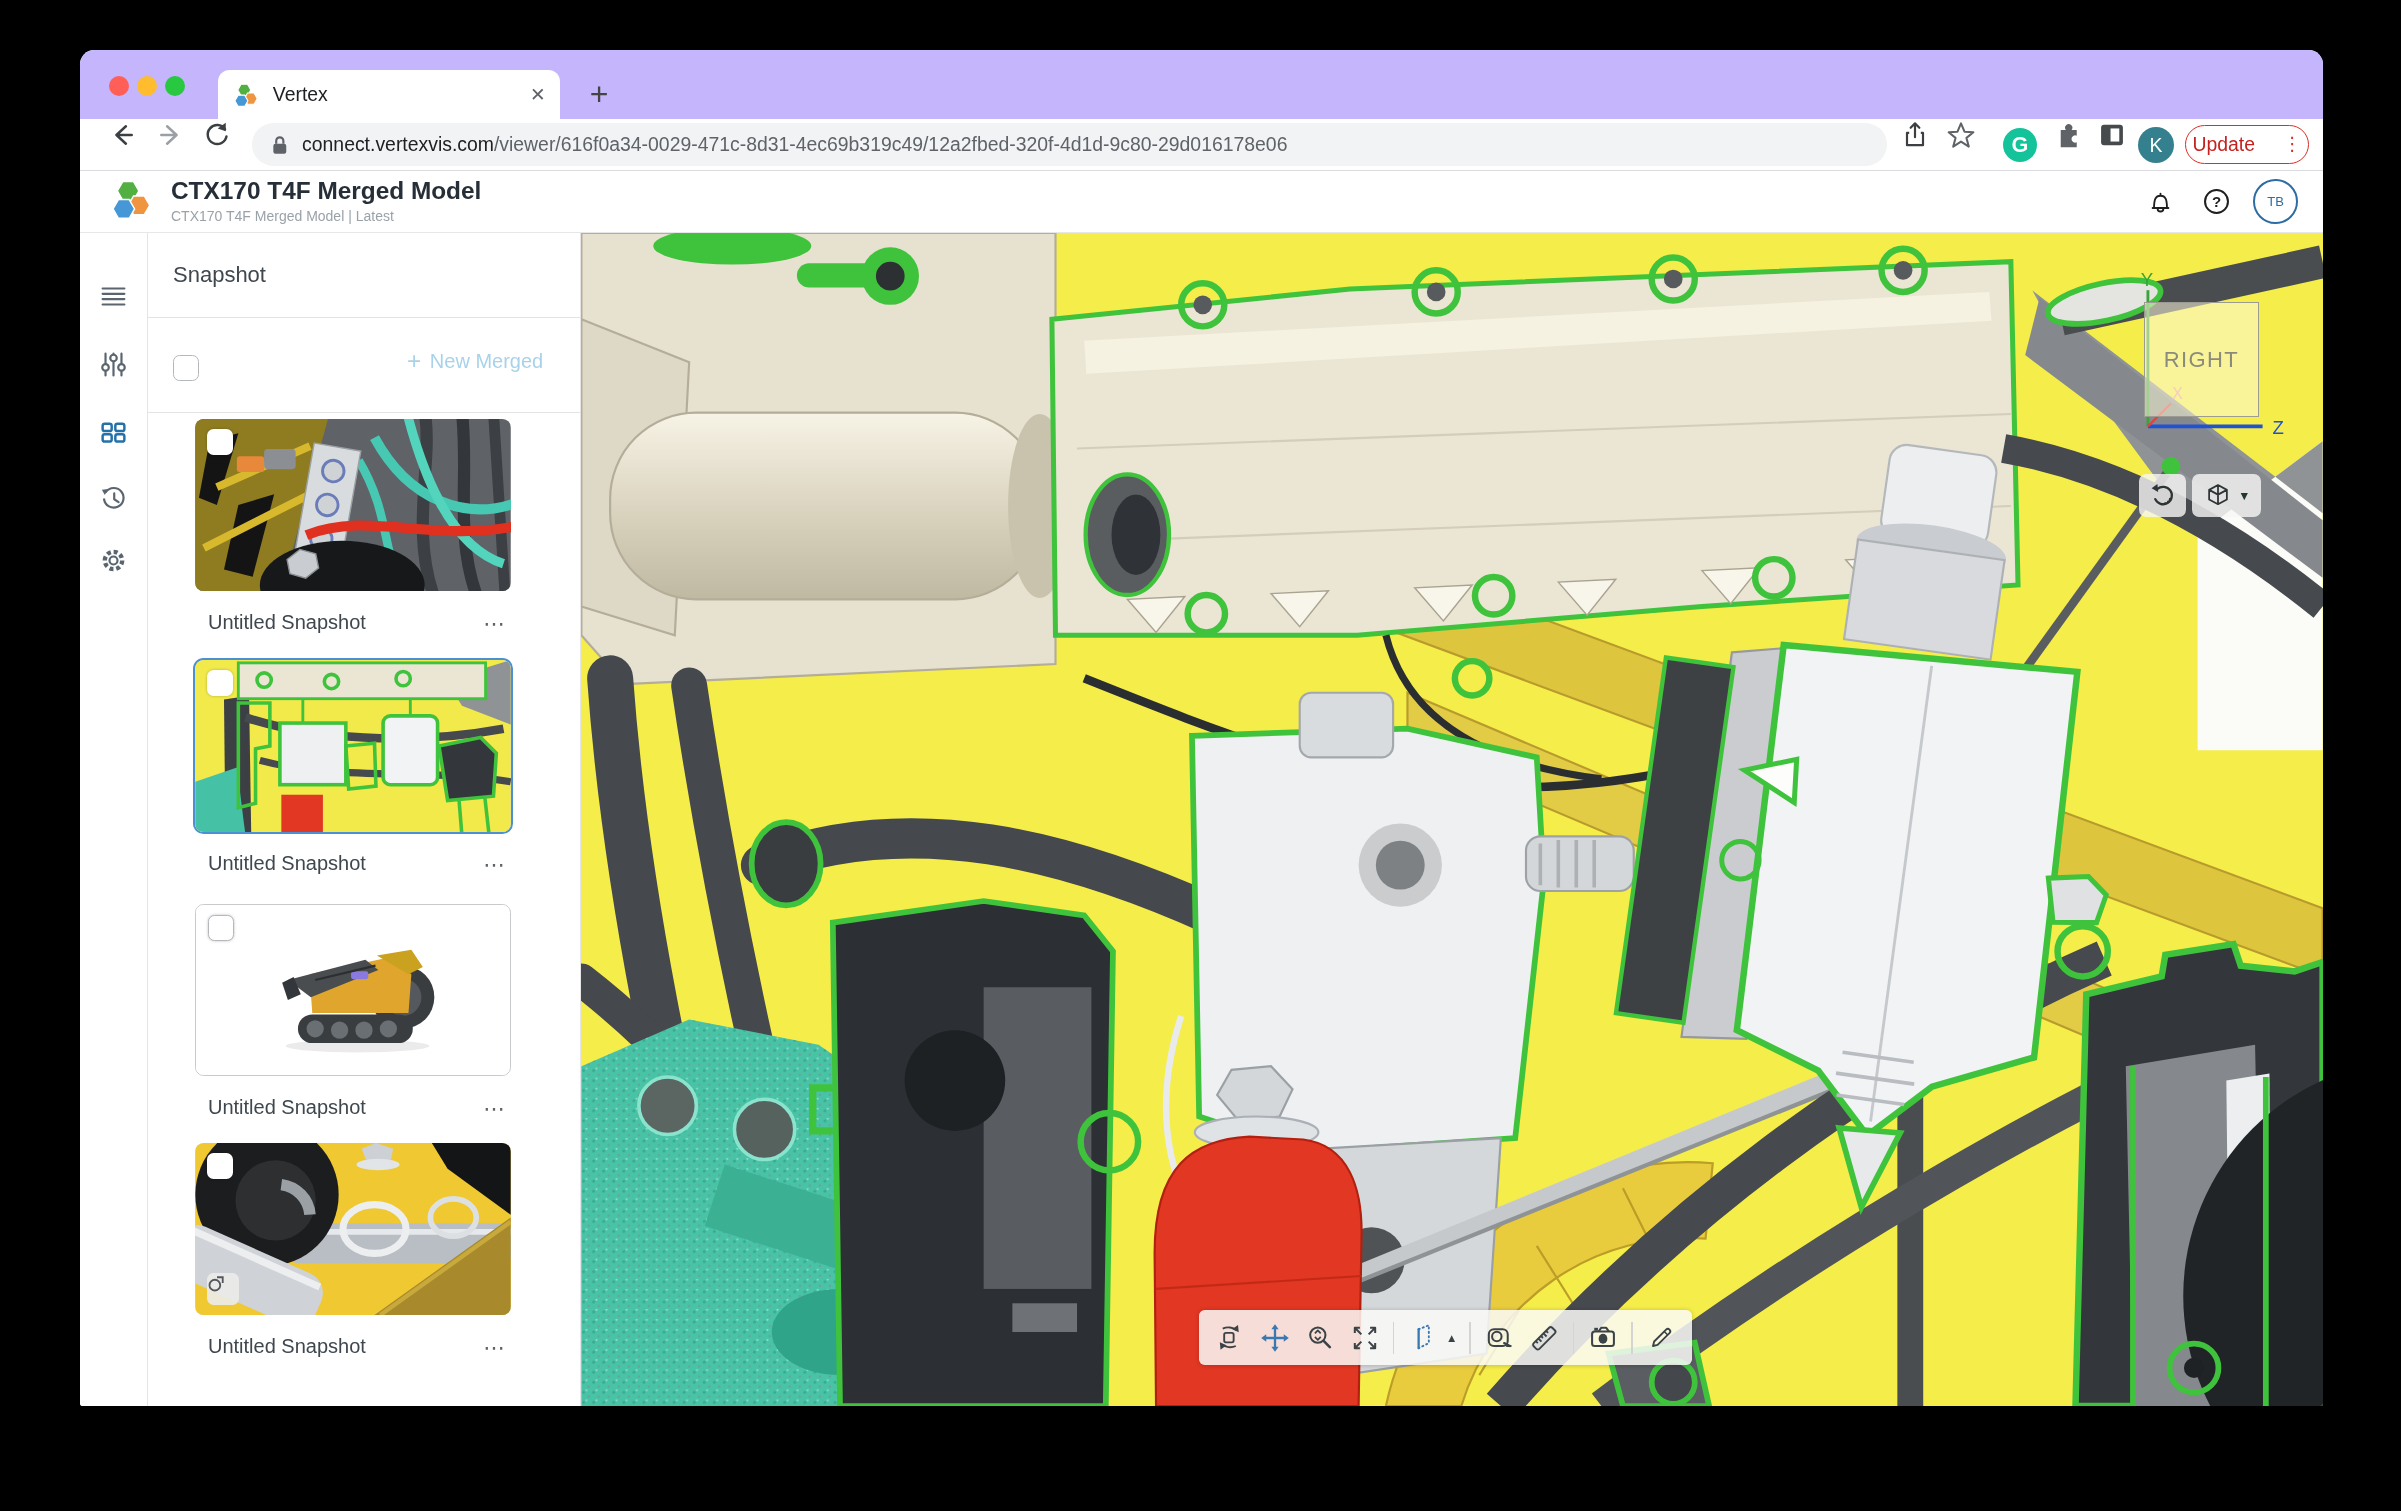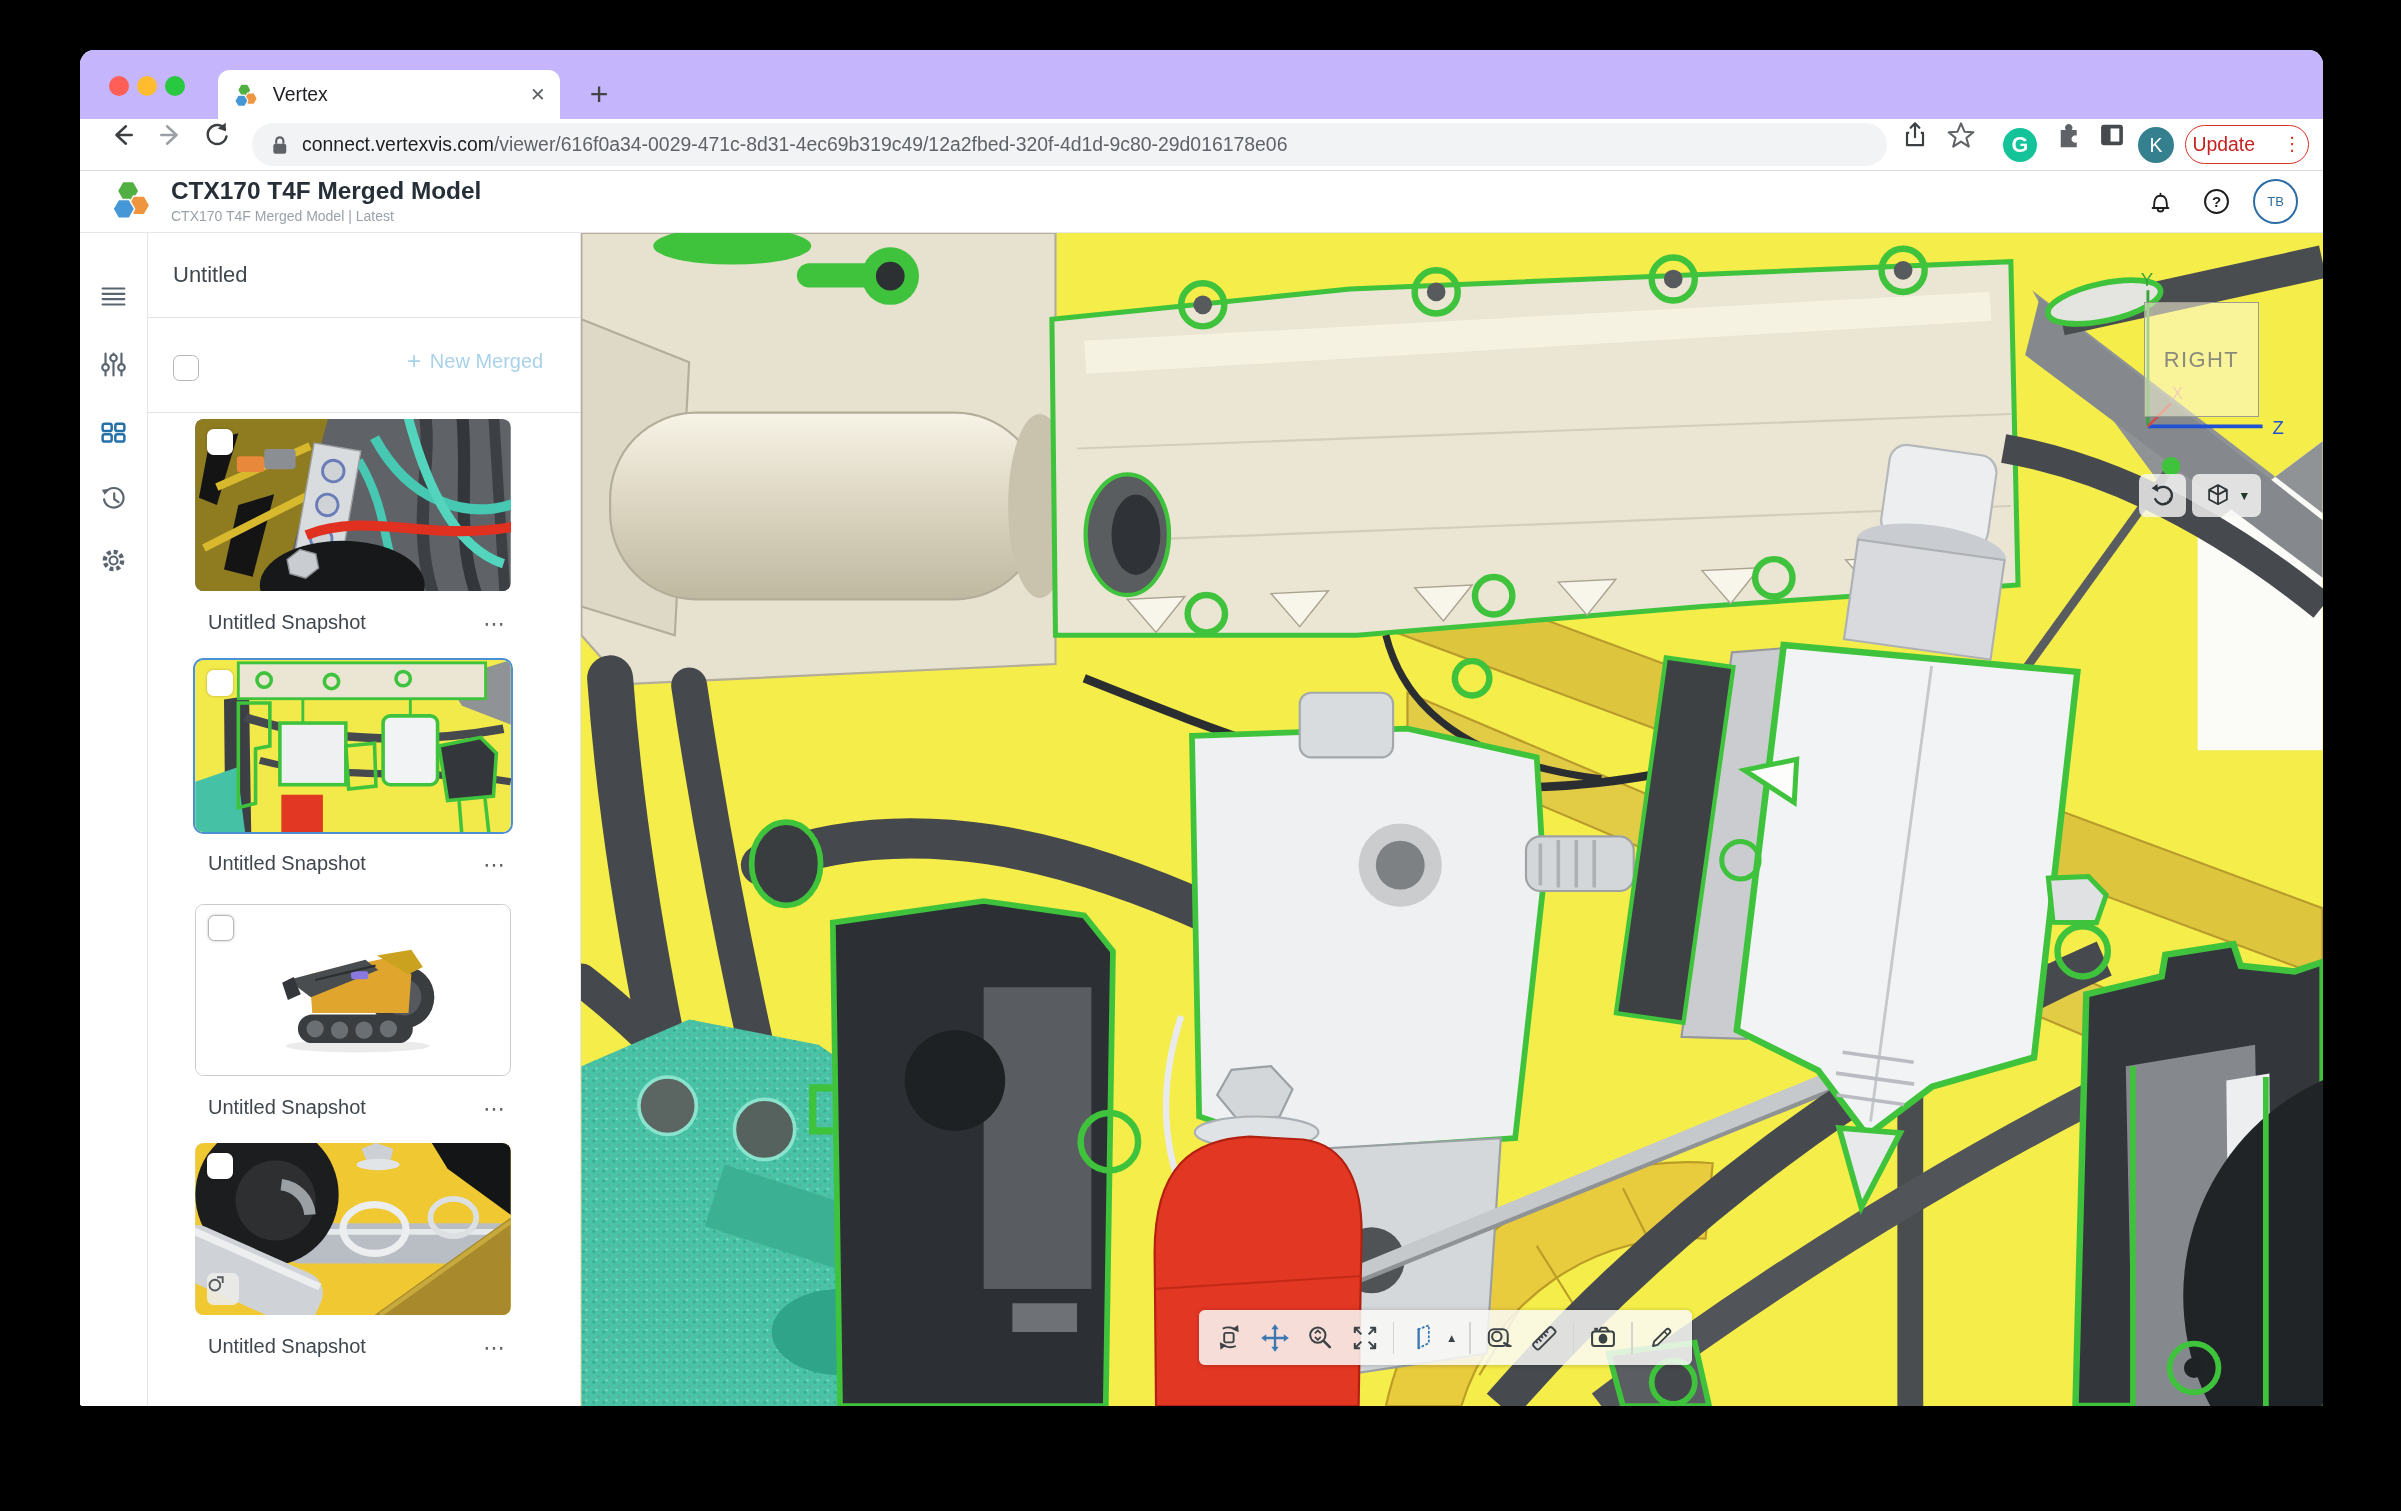--- a/index.html
+++ b/index.html
@@ -168,21 +168,21 @@
       <polygon points="4,8 13,7 8,15" fill="#5a6570"></polygon>
       <path d="M21 13 v8 l6 4" stroke="#5a6570" stroke-width="3" fill="none" stroke-linecap="round" stroke-linejoin="round"></path>
     </svg>
     <svg class="abs railic" style="top:313px" viewBox="0 0 40 40">
       <circle cx="20" cy="20" r="12" fill="none" stroke="#5a6570" stroke-width="6" stroke-dasharray="5.5 3.9"></circle>
       <circle cx="20" cy="20" r="5.5" fill="none" stroke="#5a6570" stroke-width="3"></circle>
     </svg>
   </div>
 
   <div id="sidebar" class="abs">
-    <div id="paneltitle" class="abs">Untitled</div>
+    <div id="paneltitle" class="abs">Snapshot</div>
     <div class="divider abs" style="top:84px"></div>
     <div class="checkbox outl abs" style="left:25px;top:122px"></div>
     <div id="newstory" class="abs">
       <span class="plus">+</span>
       <span>New Merged</span>
     </div>
     <div class="divider abs" style="top:179px"></div>
 
     <div class="card abs" style="top:186px">
       <div class="thumb">

